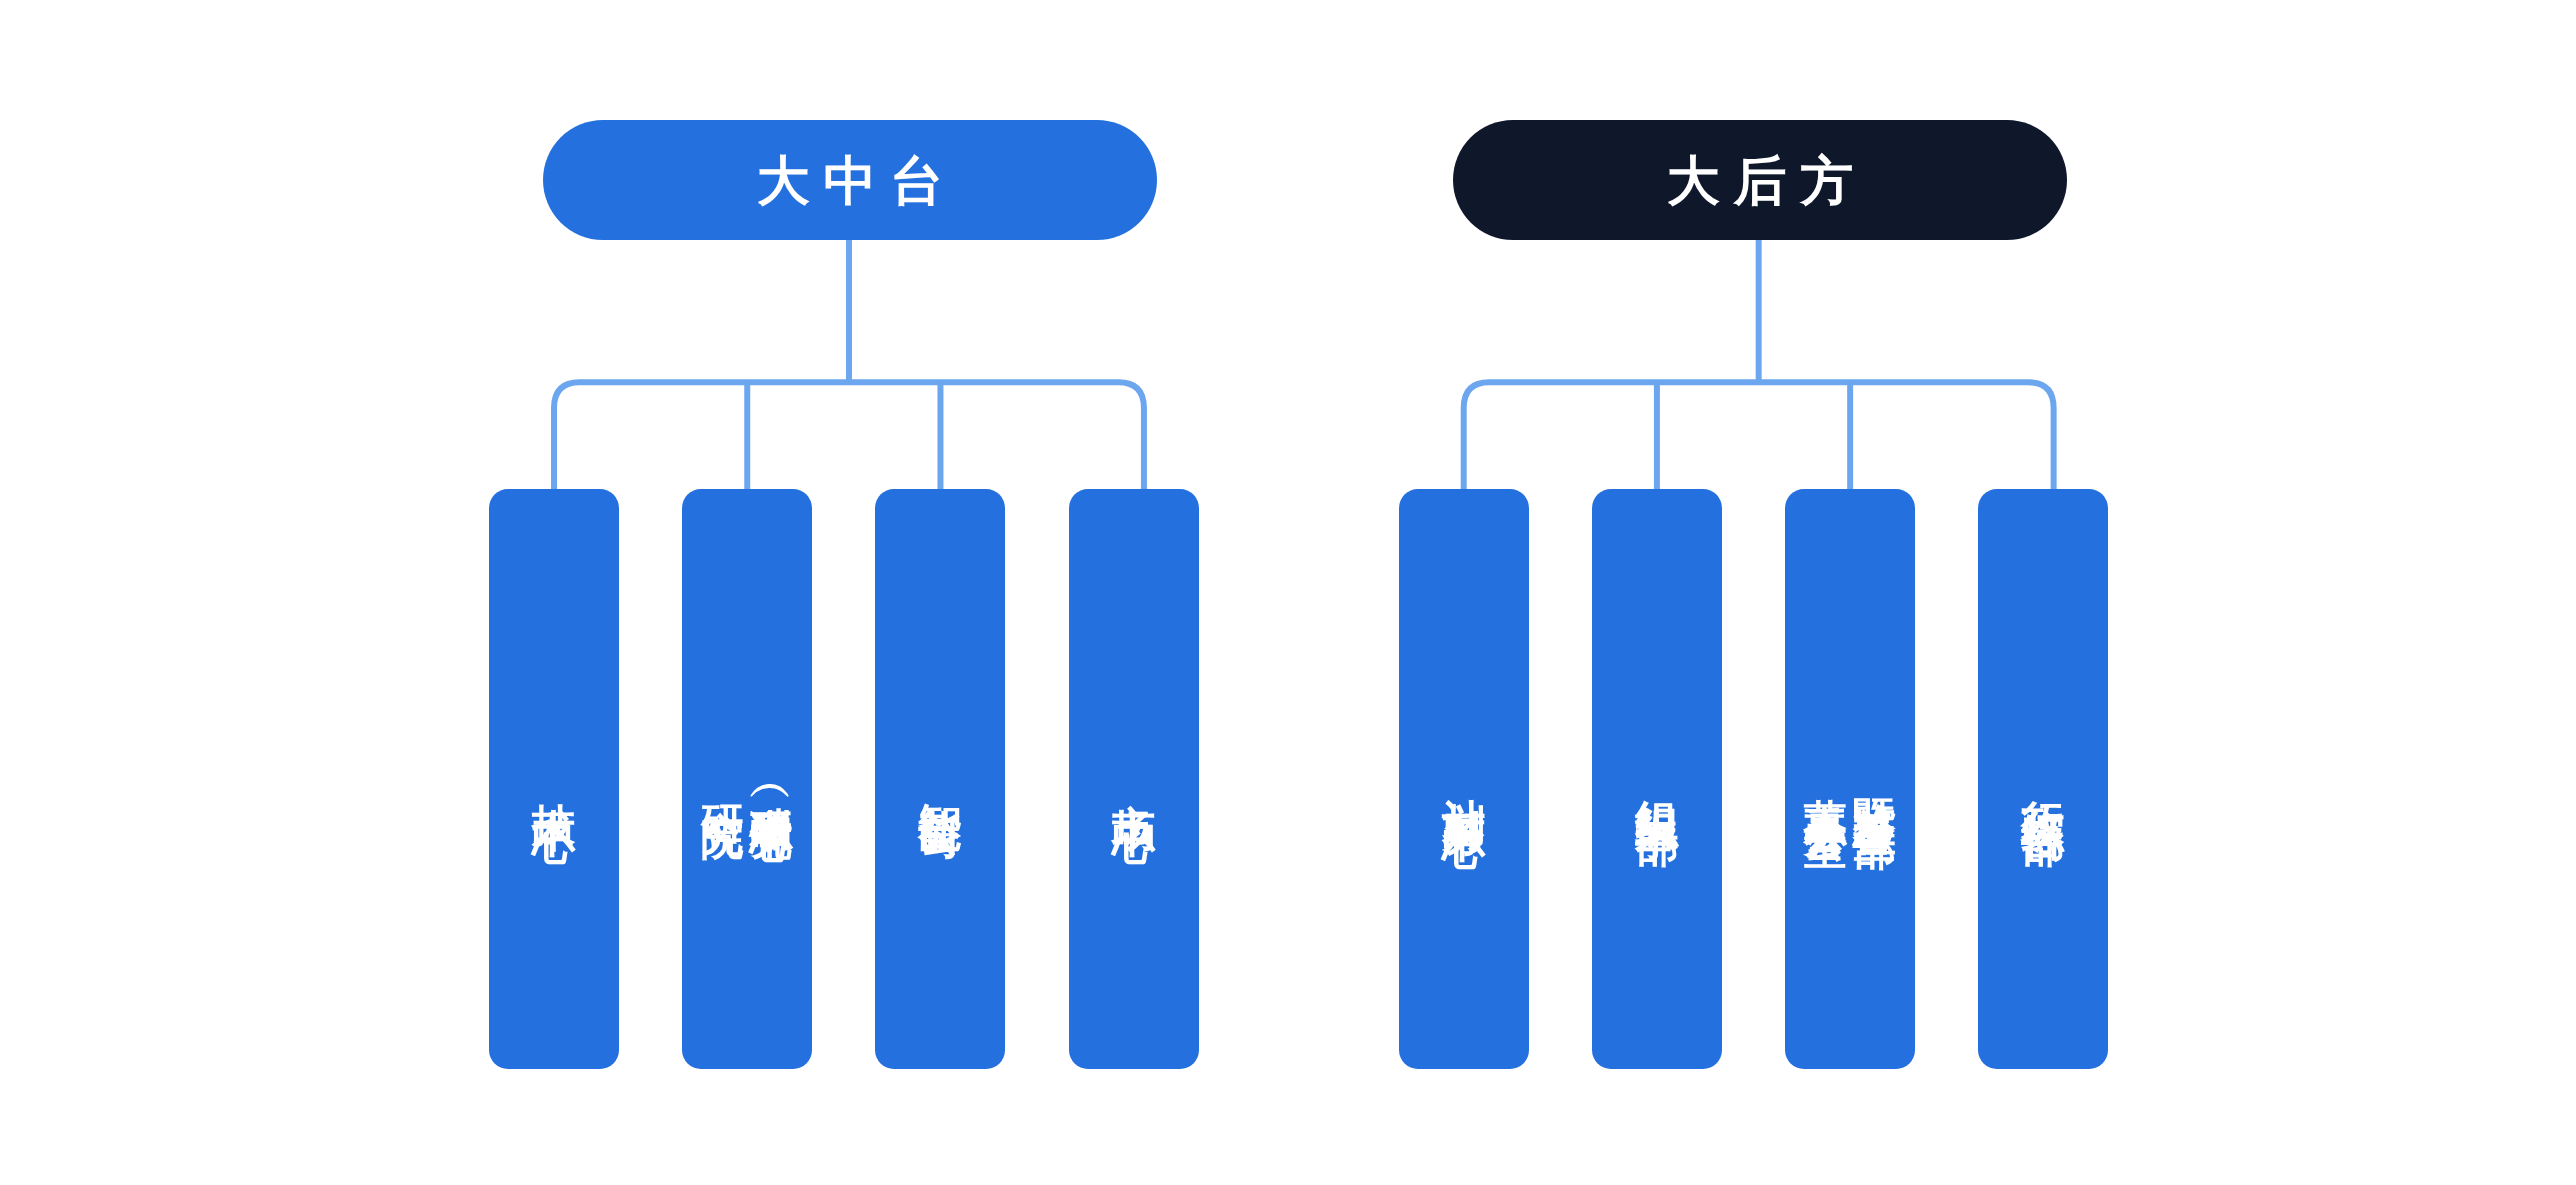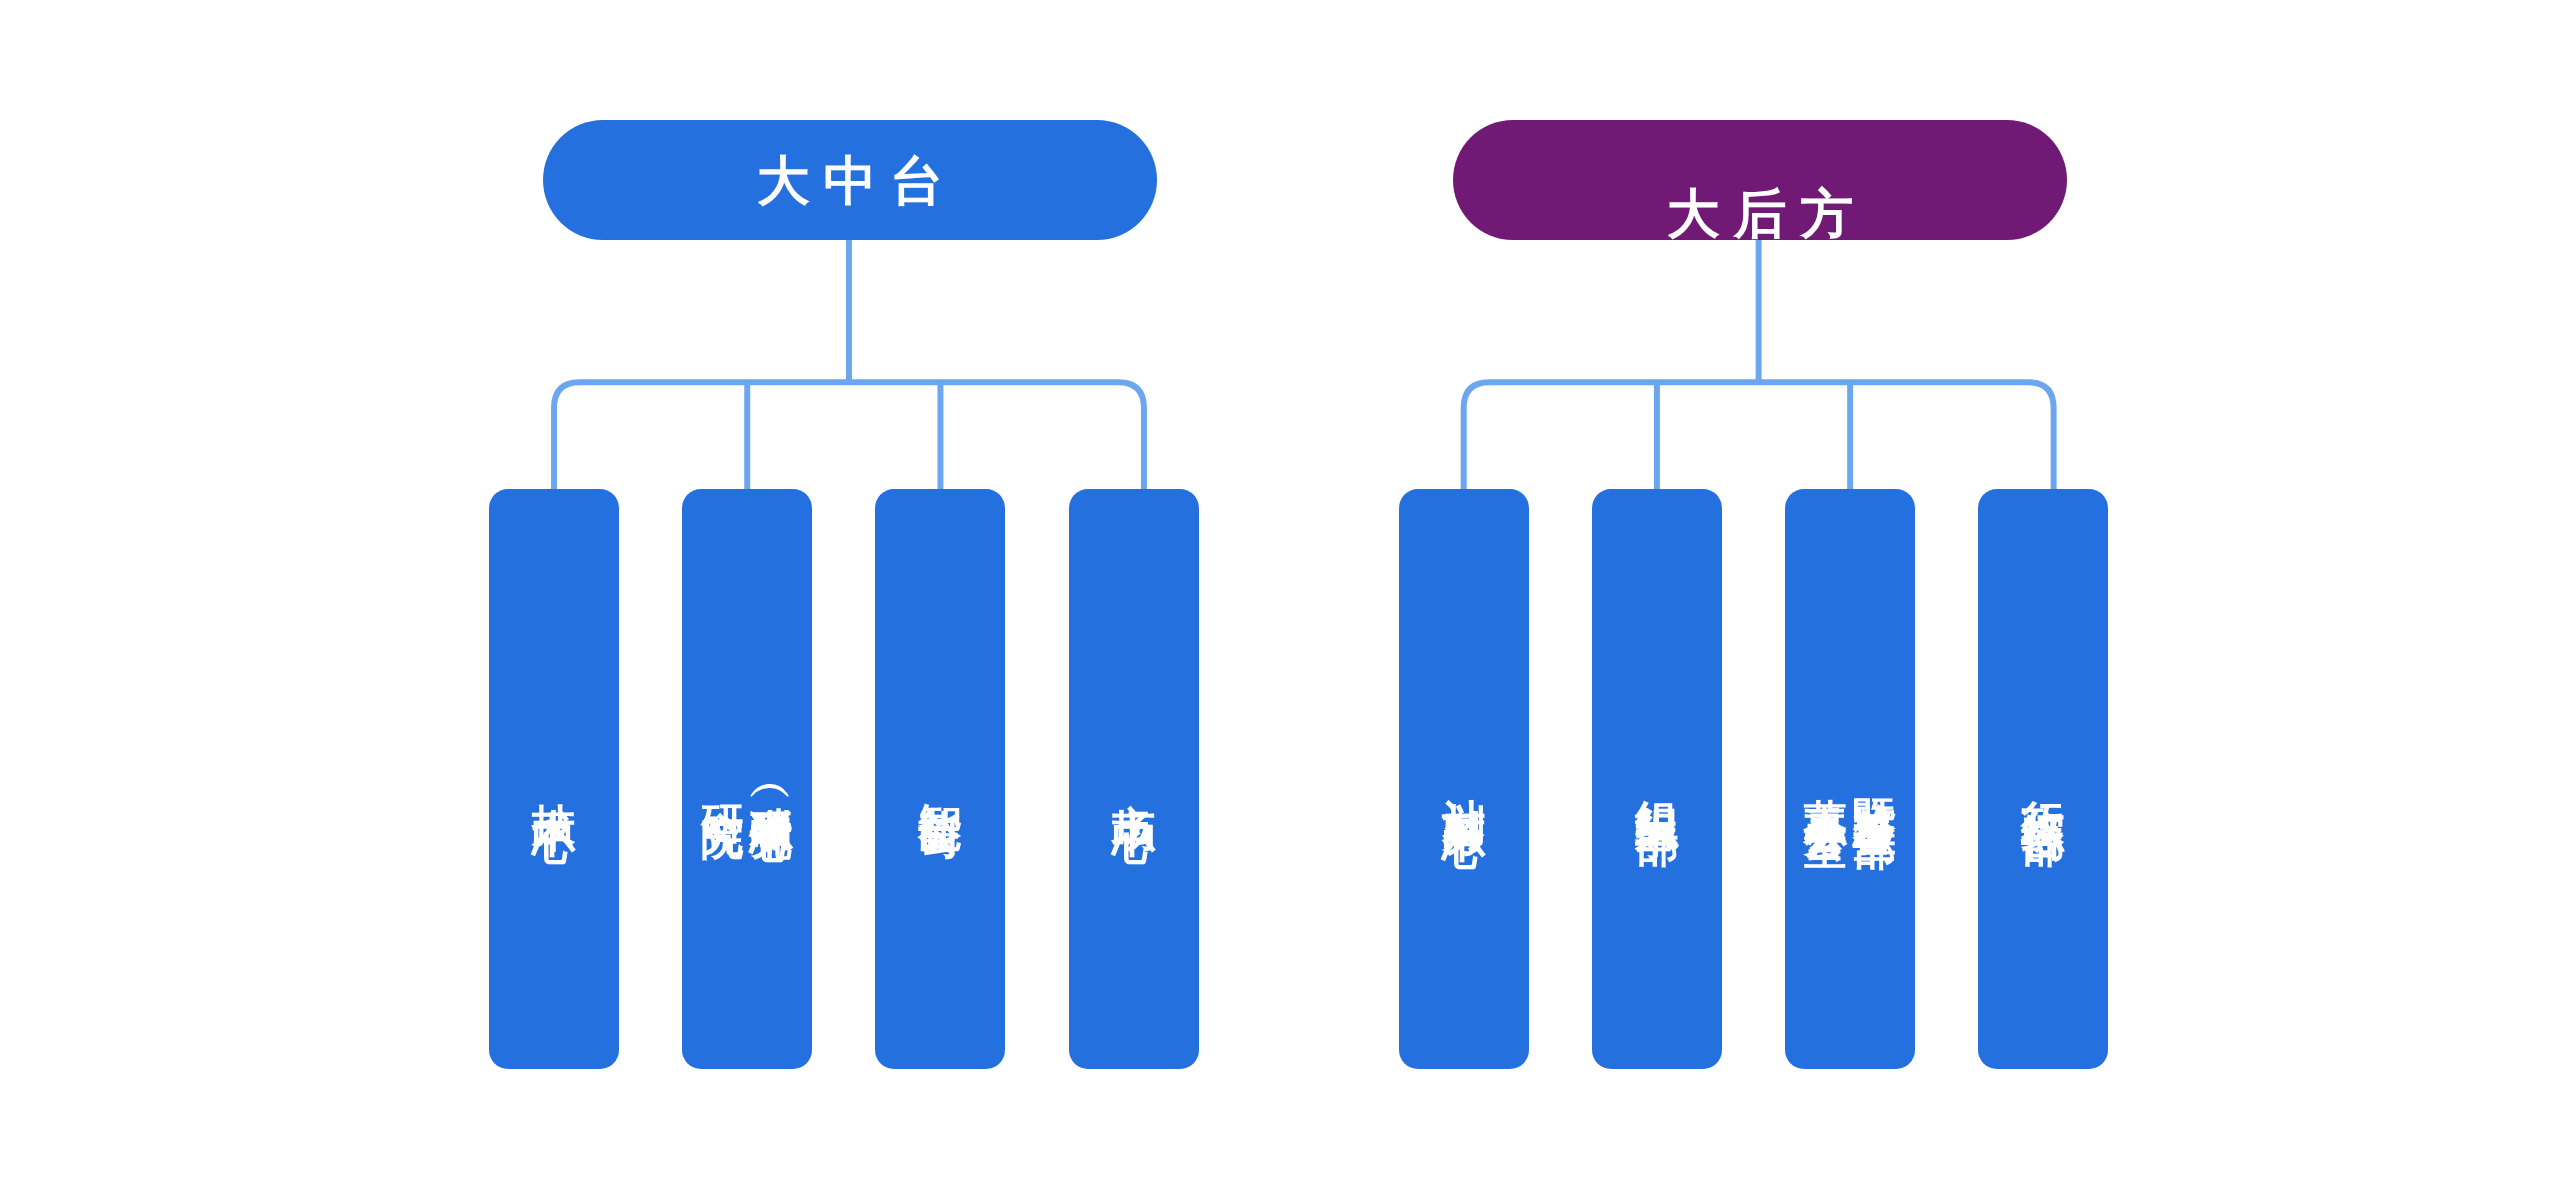--- a/index.html
+++ b/index.html
@@ -141,21 +141,21 @@
 
     <div class="leaf" style="left:1069px; top:489px; width:130px; height:580px; background:#2470DE;">
       <div class="leaf-text">
         <span class="leaf-col">市场中心</span>
       </div>
     </div>
   </div>
 
   <div class="group">
 
-    <div class="pill" style="left:1453px; top:120px; width:614px; height:120px; background:#701a75;align-items:flex-end;">
+    <div class="pill" style="left:1453px; top:120px; width:614px; height:120px; background:#0f172a;">
       <span class="pill-label">大后方</span>
     </div>
 
     <div class="leaf" style="left:1399px; top:489px; width:130px; height:580px; background:#2470DE;">
       <div class="leaf-text">
         <span class="leaf-col">计划财务中心</span>
       </div>
     </div>
 
     <div class="leaf" style="left:1592px; top:489px; width:130px; height:580px; background:#2470DE;">

